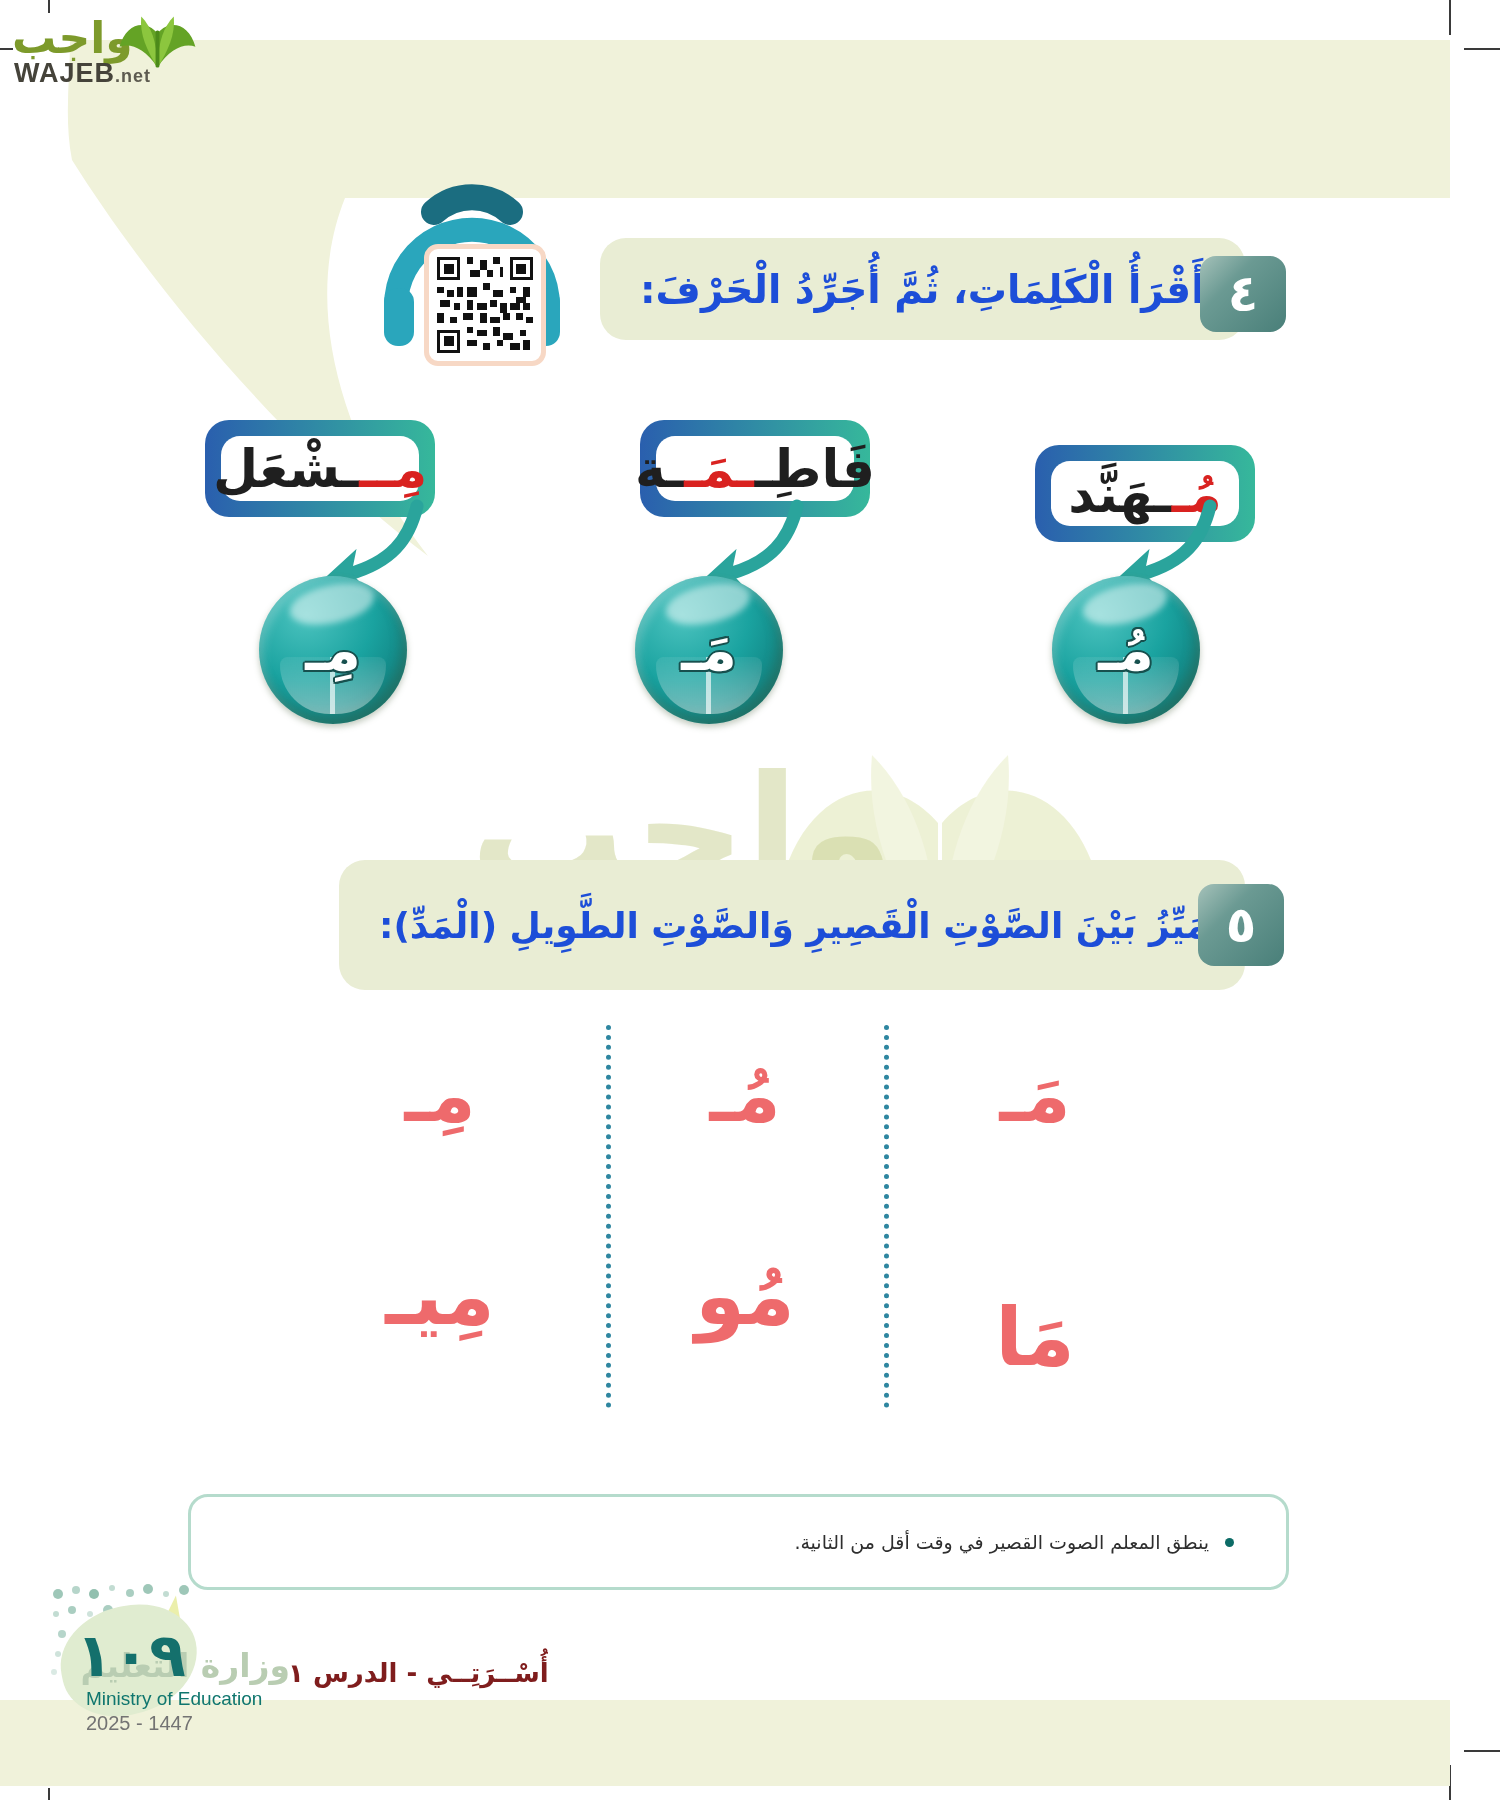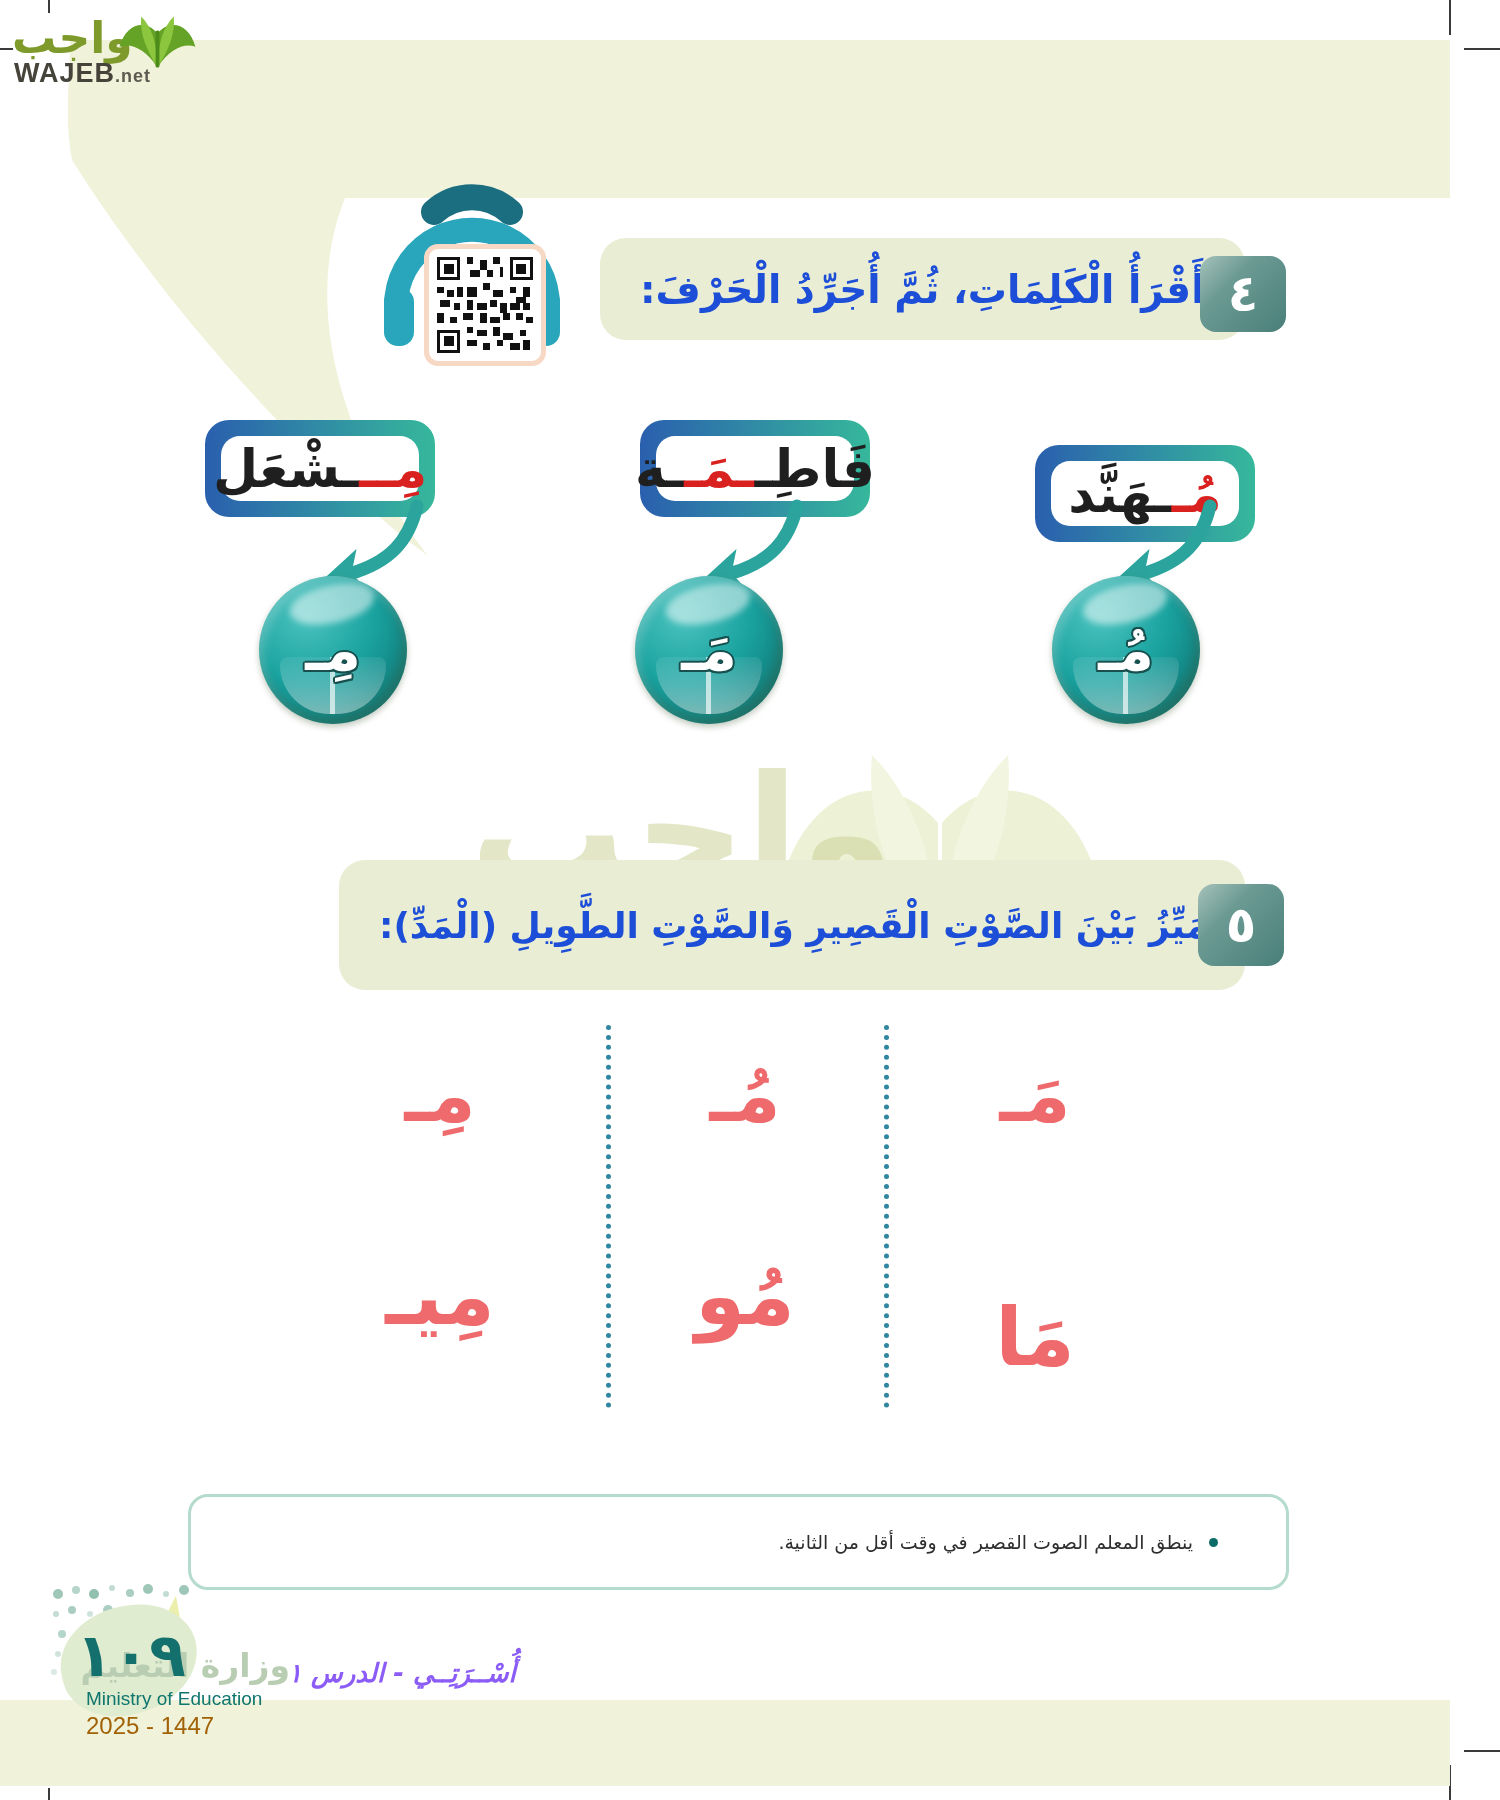--- a/index.html
+++ b/index.html
@@ -82,33 +82,33 @@
   .dotline { width:0; border-left:5px dotted #2e86a0; }
   #dotline-1 { left:606px; top:1025px; height:383px; }
   #dotline-2 { left:884px; top:1025px; height:383px; }
   .grid-letter { color:#ee6a6c; font-weight:bold; direction:rtl; text-align:center; white-space:nowrap; }
   .grid-top { font-size:74px; }
   .grid-bottom { font-size:80px; }
 
   
   .note-box { left:188px; top:1494px; width:1101px; height:96px; background:#ffffff;
     border:3px solid #b5dbcc; border-radius:20px; direction:rtl;
-    display:flex; flex-direction:column; justify-content:center; gap:1px; padding:0 68px; }
+    display:flex; flex-direction:column; justify-content:center; gap:1px; padding:0 52px; }
   .note-row { display:flex; align-items:center; gap:16px; direction:rtl; }
   .note-bullet { width:9px; height:9px; border-radius:50%; background:#0c6b66; flex:0 0 auto; }
   .note-text { font-size:19px; color:#2e2e2e; }
 
   
   .ministry-ar { left:80px; top:1646px; width:210px; font-size:33px; font-weight:bold; color:#b9cdb2; direction:rtl; text-align:right; }
   .ministry-en { left:86px; top:1688px; font-family:"Liberation Sans",sans-serif; font-size:19px; color:#0f766e; }
-  .ministry-years { left:86px; top:1712px; font-family:"Liberation Sans",sans-serif; font-size:24px; color:#a16207; }
+  .ministry-years { left:86px; top:1712px; font-family:"Liberation Sans",sans-serif; font-size:20px; color:#737373; }
   .page-num { left:66px; top:1620px; width:130px; text-align:center; font-size:60px; font-weight:bold; color:#14706c; }
   .blob { left:60px; top:1606px; width:138px; height:108px; background:#e0ecd0; border-radius:52% 48% 55% 45%; transform:rotate(-12deg); }
   .wedge { left:148px; top:1598px; width:0; height:0; border-left:32px solid transparent; border-bottom:44px solid #ebefab; transform:rotate(-10deg); }
-  .lesson { left:288px; top:1658px; font-size:26px; font-weight:bold; color:#8b5cf6; direction:rtl;font-style:italic; }
+  .lesson { left:288px; top:1658px; font-size:26px; font-weight:bold; color:#7f1d1d; direction:rtl; }
 </style>
 </head>
 <body>
 
 <svg width="0" height="0" class="abs" aria-hidden="true">
   <defs>
     <marker id="arrowhead" viewBox="0 0 10 10" refX="3.2" refY="5" markerWidth="3.4" markerHeight="3.4" orient="auto">
       <path d="M0,0 L10,5 L0,10 L2.6,5 Z" fill="#2aa49c"></path>
     </marker>
   </defs>

